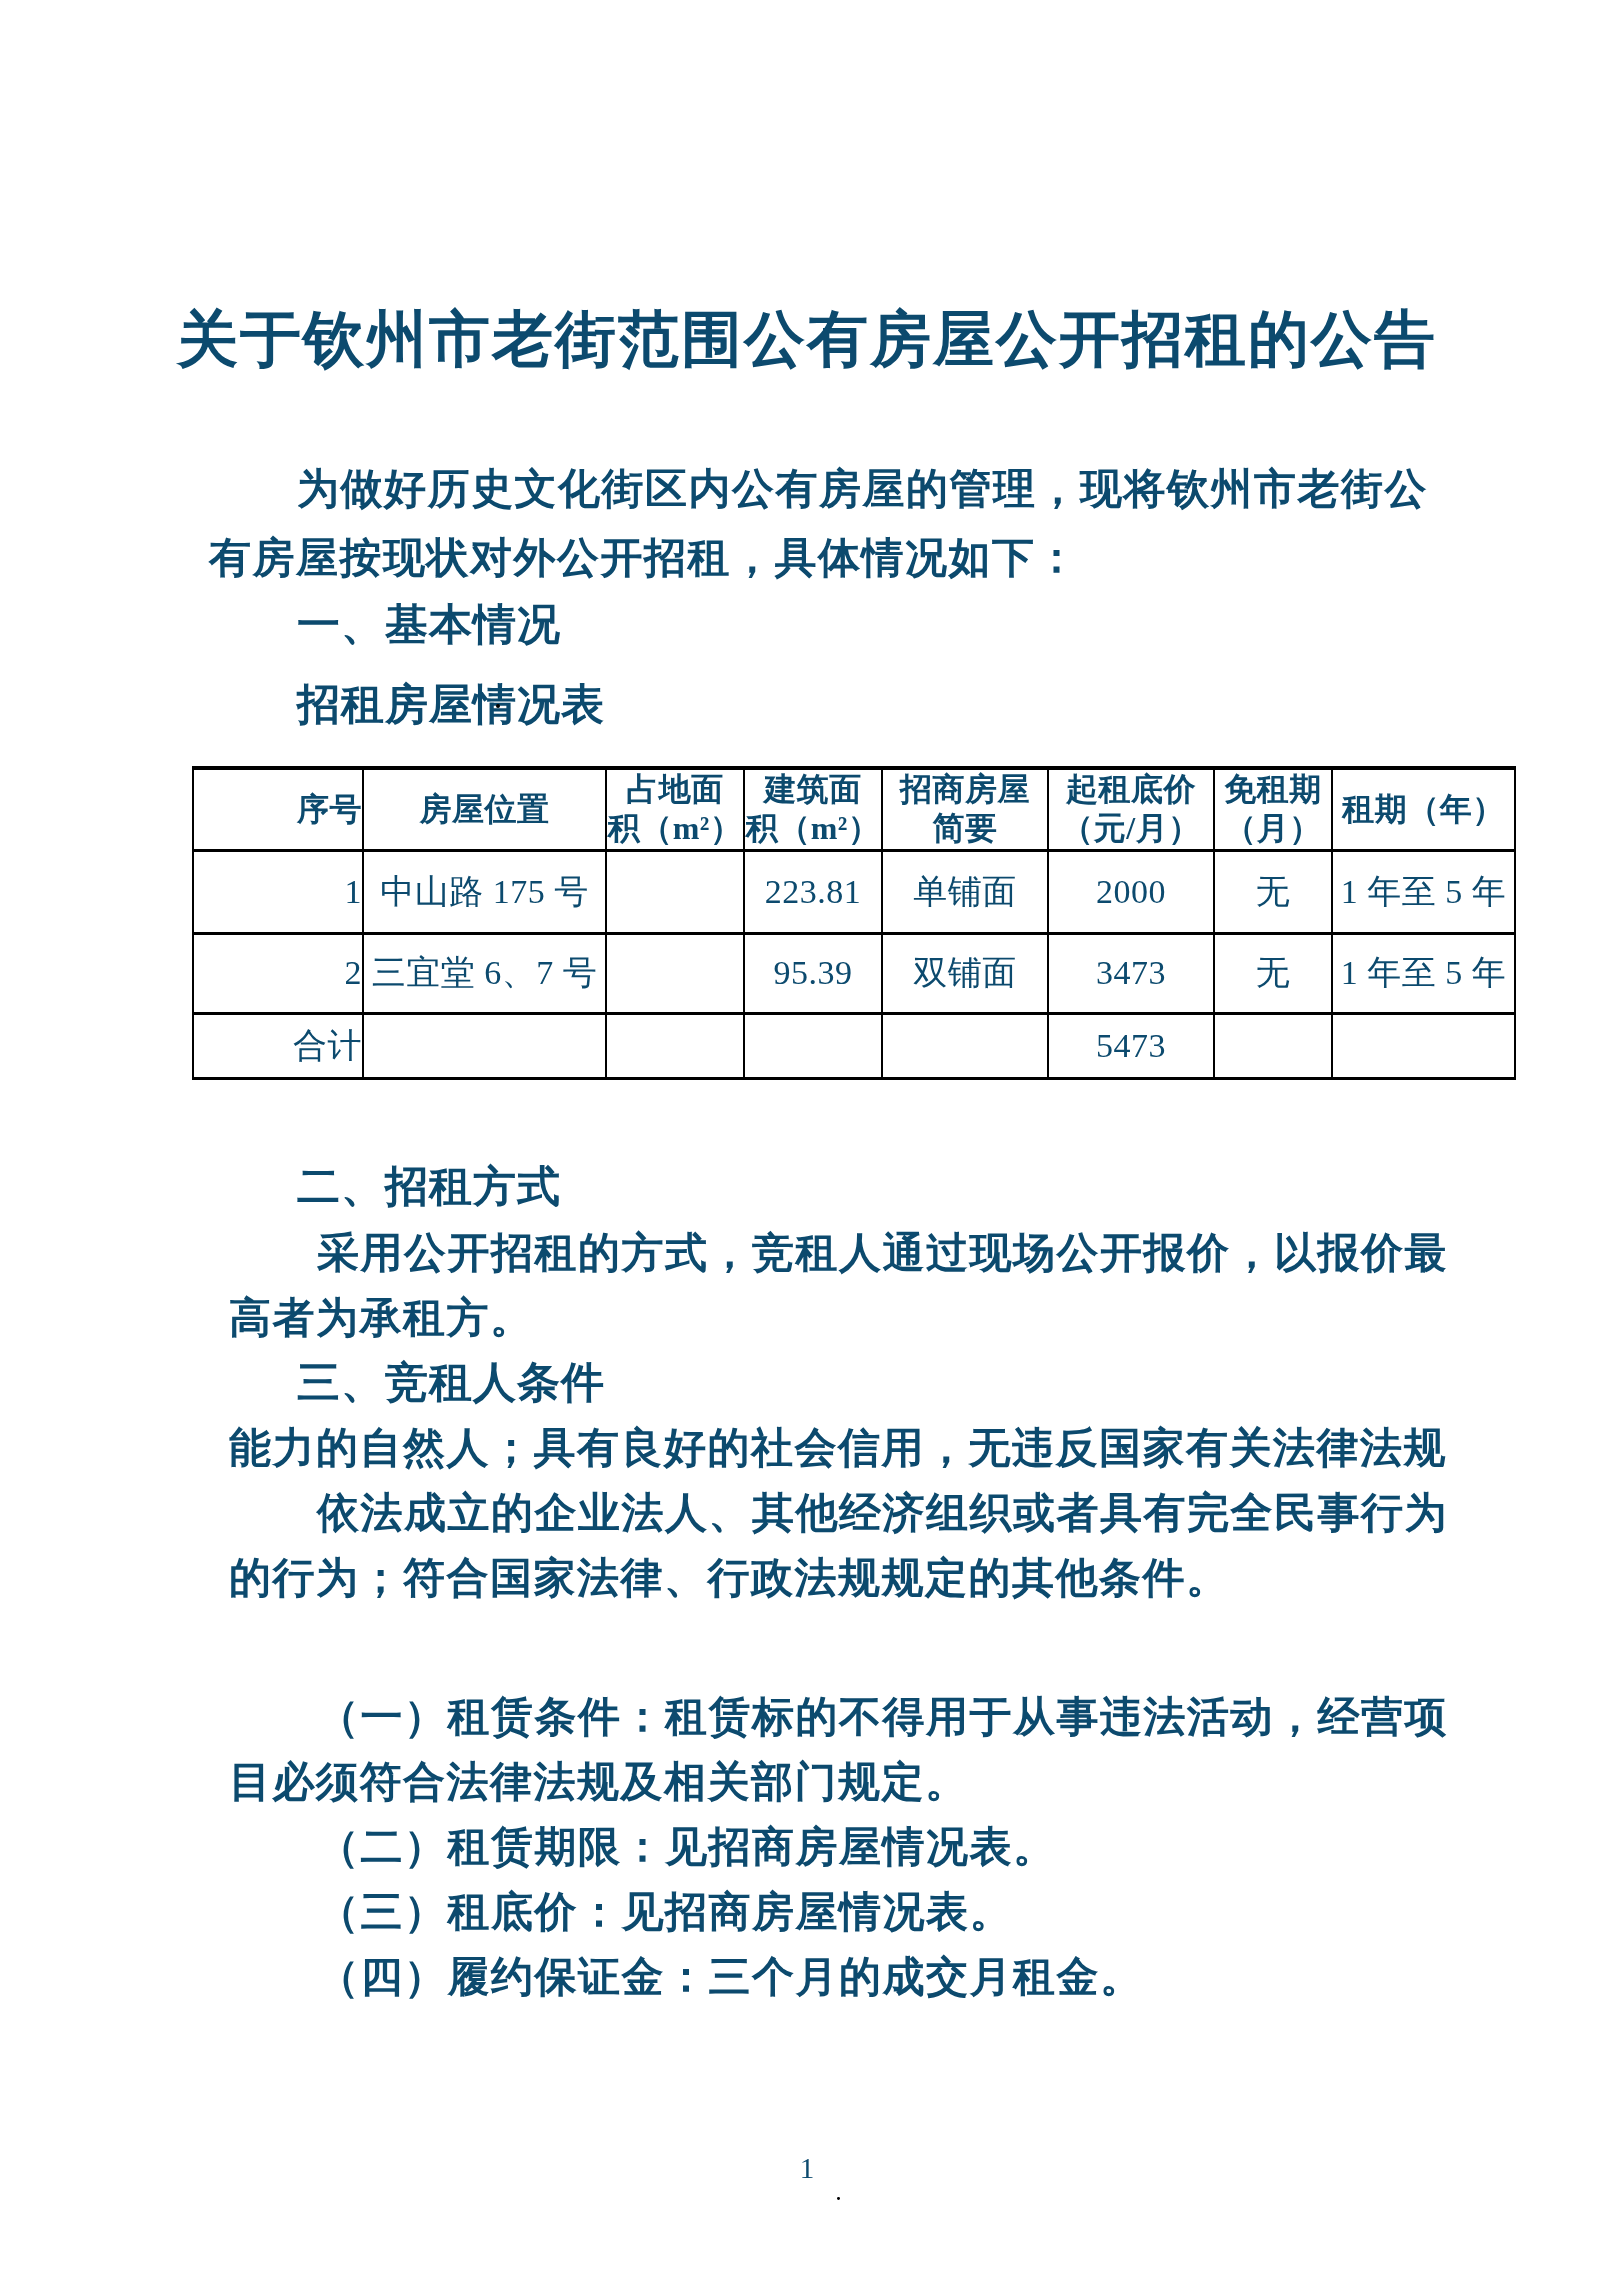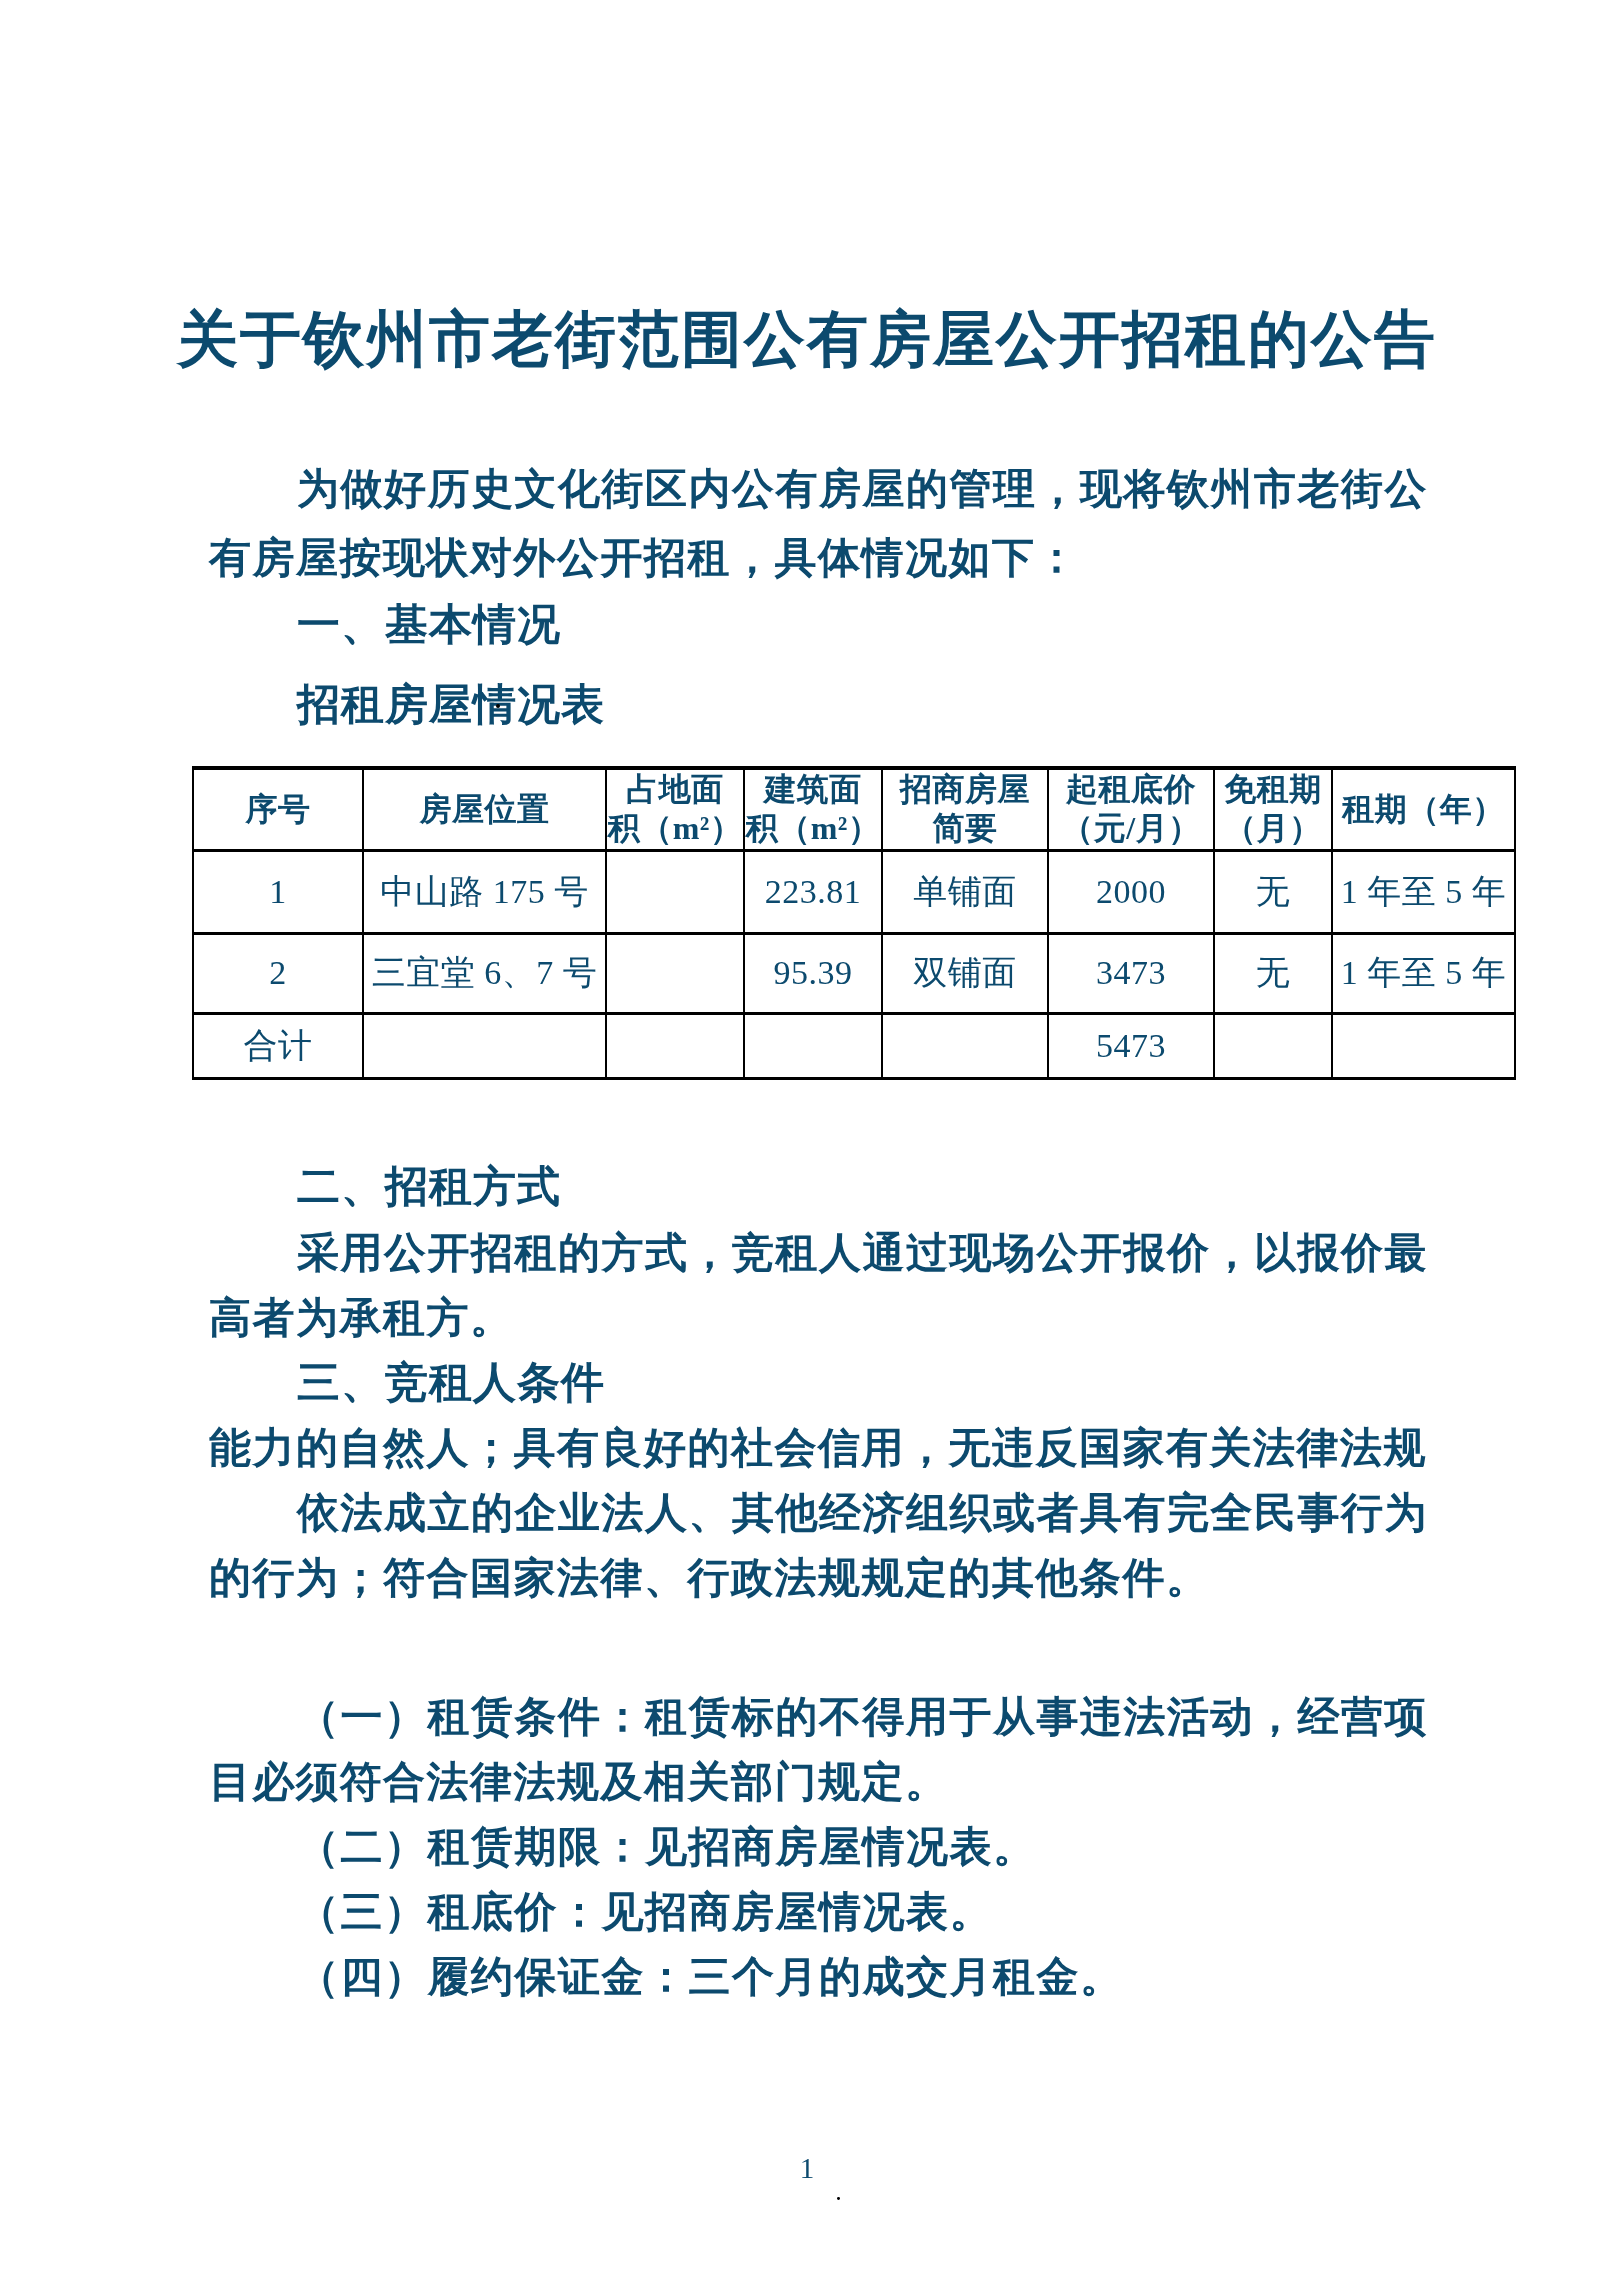--- a/index.html
+++ b/index.html
@@ -30,21 +30,21 @@
     left: 209px;
     width: 1235px;
   }
   .bline {
     font-size: 42px;
     line-height: 69px;
     letter-spacing: 1.5px;
     white-space: nowrap;
     font-weight: bold;
   }
-  .sect .bline { line-height: 65px; }
+  .sect .bline { line-height: 65px; margin-left: 20px; }
   .indent { padding-left: 88px; }
   .heading {
     position: absolute;
     left: 209px;
     padding-left: 88px;
     font-family: Liberation Mono, monospace;
     font-weight: bold;
     font-size: 43px;
     line-height: 45px;
     letter-spacing: 1px;
@@ -63,21 +63,21 @@
     border-right: 2.9px solid #000;
   }
   .rent-table th, .rent-table td {
     border-left: 2px solid #000;
     border-bottom: 3.9px solid #000;
     text-align: center;
     vertical-align: middle;
     padding: 0;
     overflow: hidden;
   }
-  .rent-table th:first-child, .rent-table td:first-child { border-left: none; }
+  .rent-table th:first-child, .rent-table td:first-child { border-left: none; text-align: right; }
   .rent-table th {
     font-family: "Liberation Serif", serif;
     font-weight: bold;
     font-size: 32px;
     letter-spacing: 0.5px;
   }
   .th-line { line-height: 39px; white-space: nowrap; }
   .rent-table td {
     font-size: 34px;
     letter-spacing: 0.5px;

